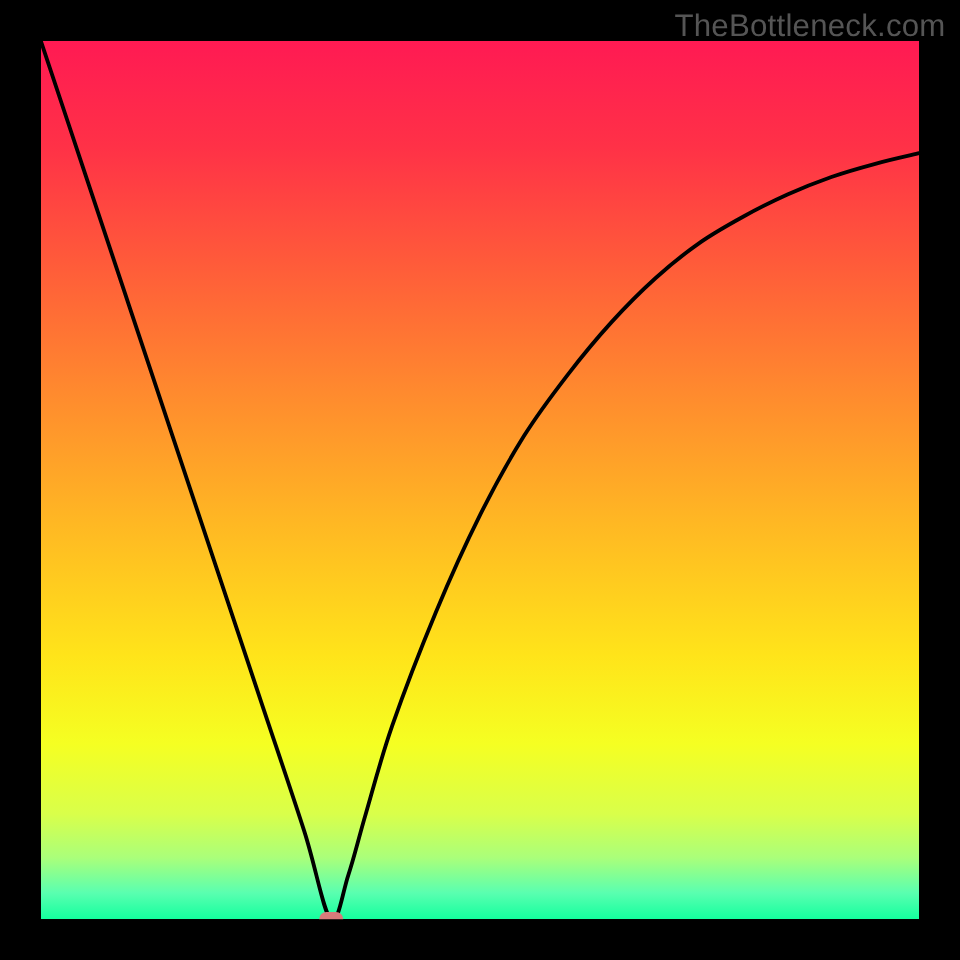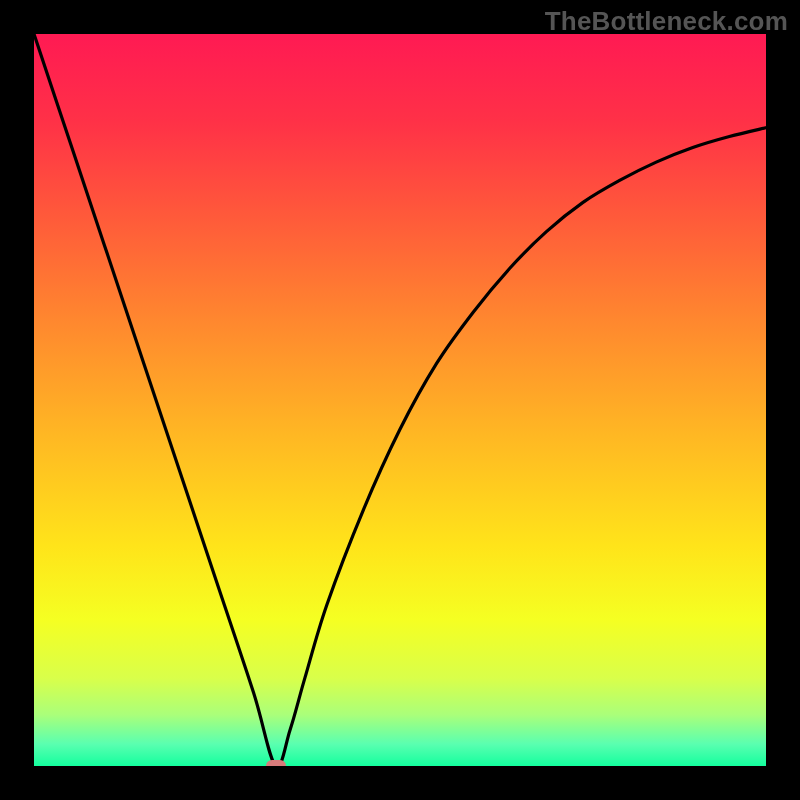--- a/index.html
+++ b/index.html
@@ -16,21 +16,21 @@
     width: 800px;
     height: 800px;
     background: #000;
   }
   .watermark {
     position: absolute;
     top: 6px;
     right: 12px;
     color: #555;
     font-size: 26px;
-    font-weight: 700;
+    font-weight: 400;
     letter-spacing: 0.2px;
     z-index: 10;
   }
   .plot-area {
     position: absolute;
     left: 34px;
     top: 34px;
     width: 732px;
     height: 732px;
     overflow: hidden;

